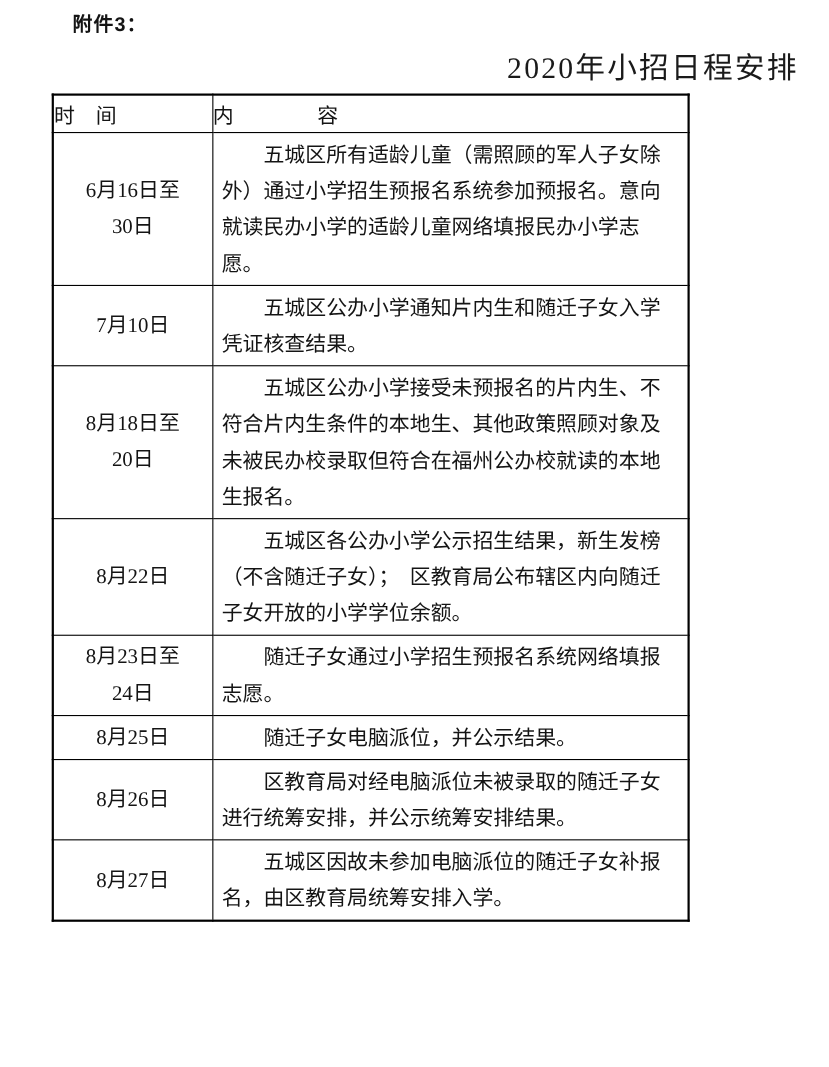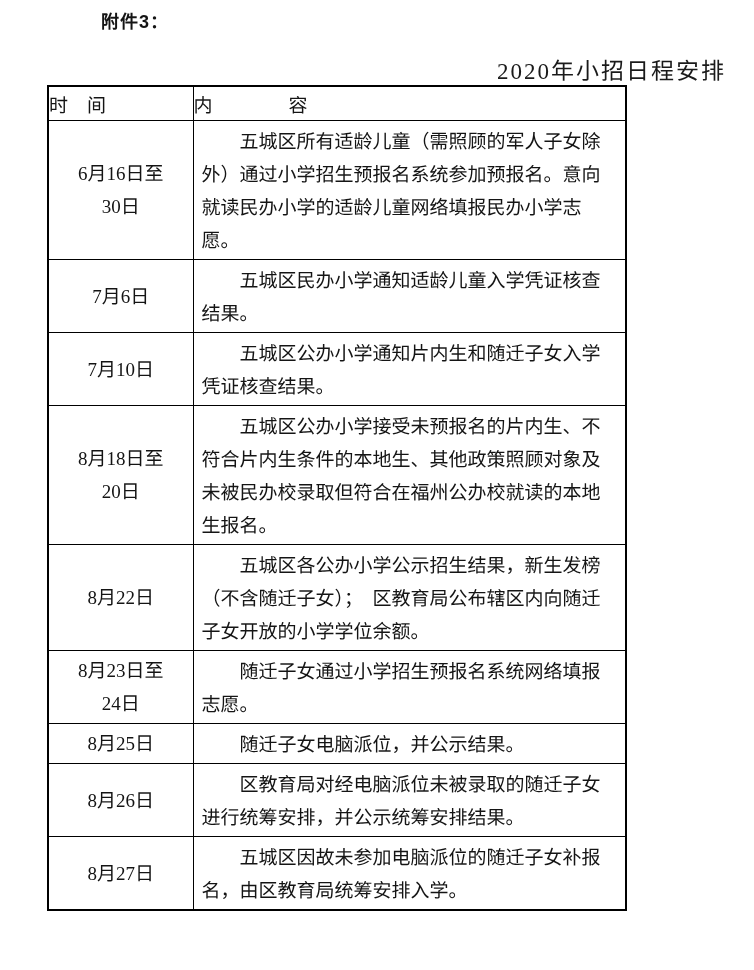--- a/index.html
+++ b/index.html
@@ -18,31 +18,29 @@
   }
   .attachment-label {
     position: absolute;
     left: 66px;
     top: 7px;
     font-family: "Liberation Sans", "DejaVu Sans", sans-serif;
     font-weight: 600;
     font-size: 18px;
     letter-spacing: 1px;
     color: #141414;
-    margin-left: 35px;
   }
   .page-title {
     position: absolute;
     top: 40px;
     right: 28px;
-    font-size: 23px;
+    font-size: 27px;
     letter-spacing: 2px;
     color: #1a1a1a;
     white-space: nowrap;
-    margin-top: 12px;
   }
   table.schedule {
     position: absolute;
     left: 47px;
     top: 85px;
     width: 578px;
     border-collapse: collapse;
     table-layout: fixed;
   }
   table.schedule, table.schedule th, table.schedule td {
@@ -101,24 +99,20 @@
         <th>内　　　　容</th>
       </tr>
     </thead>
     <tbody id="schedule-body">
         <tr>
     <td class="time">6月16日至
 30日</td>
     <td class="content">五城区所有适龄儿童（需照顾的军人子女除外）通过小学招生预报名系统参加预报名。意向就读民办小学的适龄儿童网络填报民办小学志愿。</td>
   </tr>
         <tr>
-    <td class="time">7月6日</td>
-    <td class="content">五城区民办小学通知适龄儿童入学凭证核查结果。</td>
-  </tr>
-        <tr>
     <td class="time">7月10日</td>
     <td class="content">五城区公办小学通知片内生和随迁子女入学凭证核查结果。</td>
   </tr>
         <tr>
     <td class="time">8月18日至
 20日</td>
     <td class="content">五城区公办小学接受未预报名的片内生、不符合片内生条件的本地生、其他政策照顾对象及未被民办校录取但符合在福州公办校就读的本地生报名。</td>
   </tr>
         <tr>
     <td class="time">8月22日</td>

